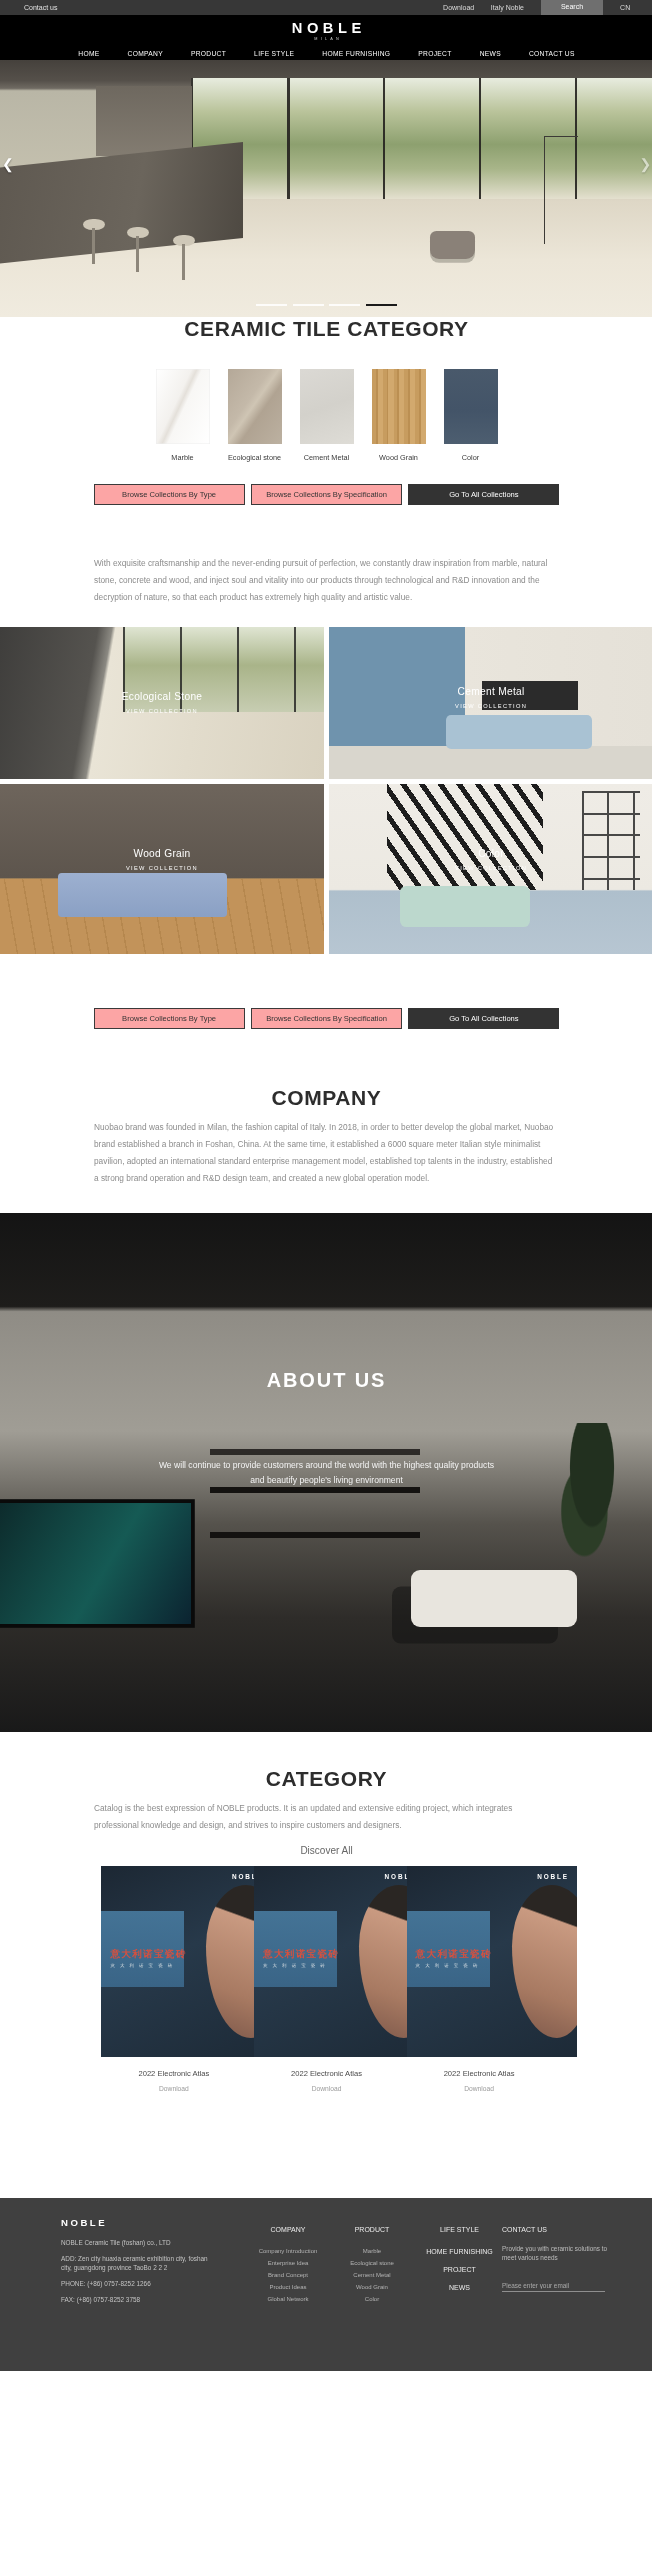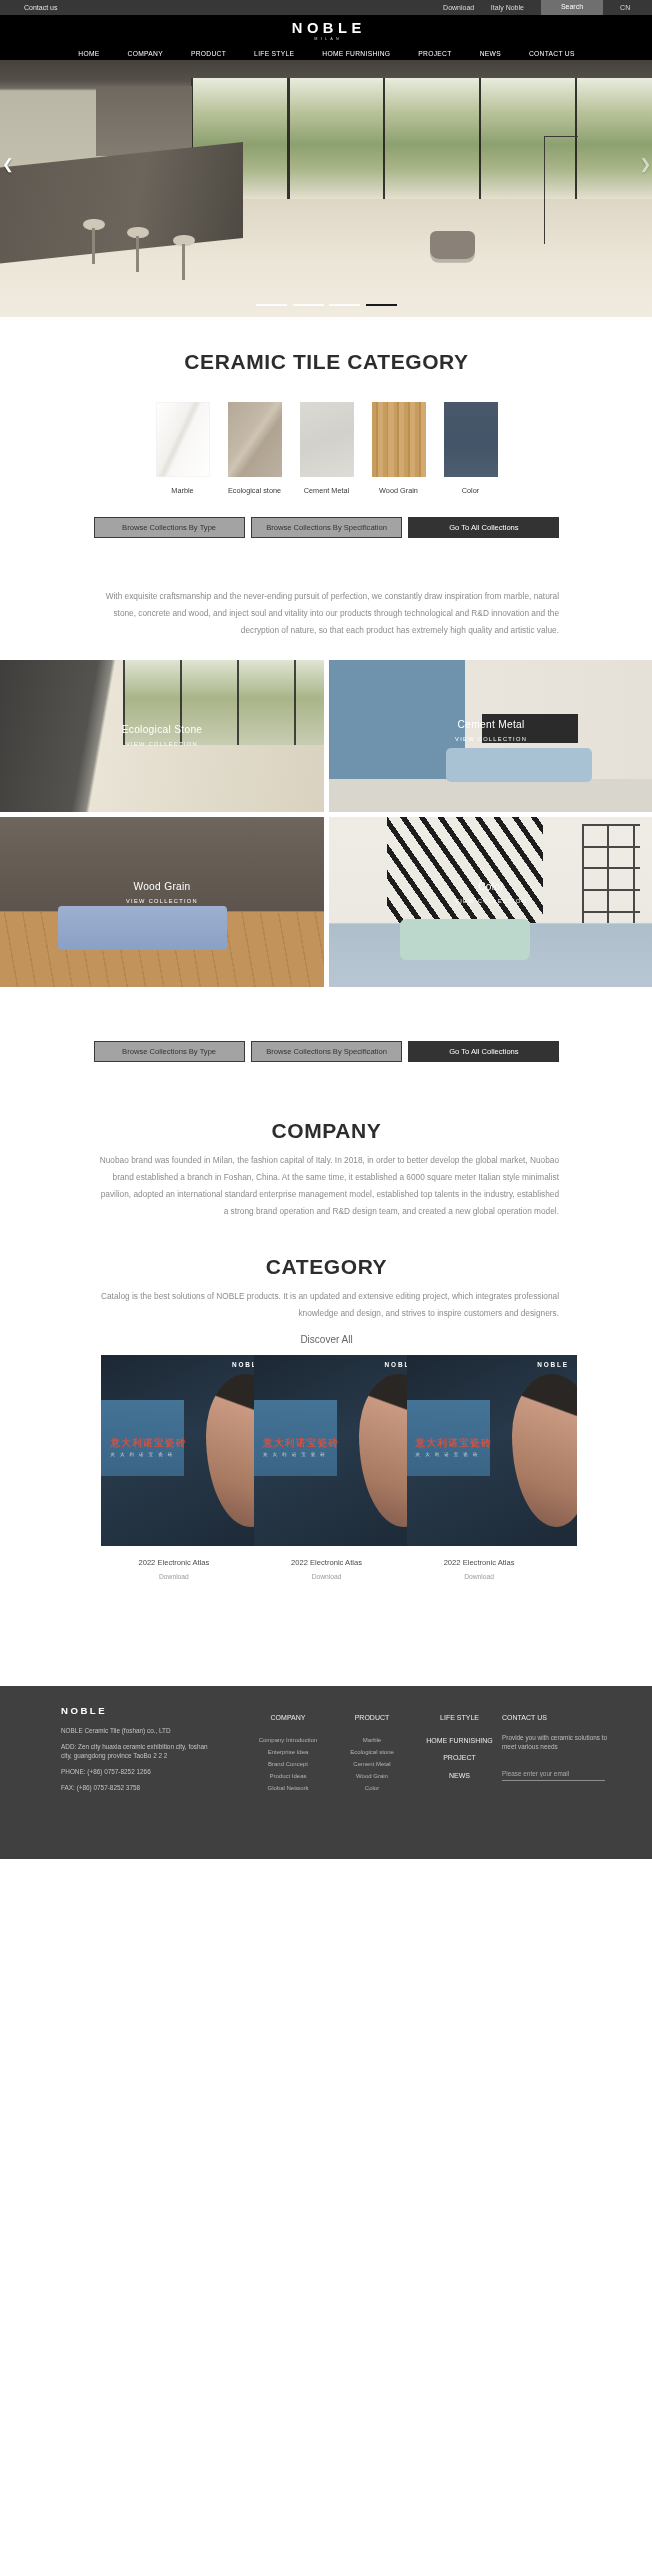--- a/index.html
+++ b/index.html
@@ -38,28 +38,28 @@
   .rack { position:absolute; right:75px; top:76px; width:34px; height:108px; border-left:1.9px solid #3c3a36; border-top:1.9px solid #3c3a36; }
   .hero-arrow { position:absolute; top:96px; color:#fff; font-size:14px; cursor:pointer; text-shadow:0 0.6px 1.9px rgba(0,0,0,.4); }
   .hero-arrow.prev { left:1.9px; }
   .hero-arrow.next { right:1.9px; opacity:.55; }
   .indicators { position:absolute; left:0; right:0; bottom:11.5px; display:flex; justify-content:center; gap:5.7px; }
   .indicators .dash { width:31px; height:1.9px; background:rgba(255,255,255,.85); cursor:pointer; }
   .indicators .dash.active { background:#1a1a1a; }
 
   
   .sec-title { text-align:center; font-size:21px; font-weight:bold; letter-spacing:0.6px; color:#2d2d2d; }
-  .sec-para { width:465px; margin:9px auto 0; text-align:right; font-size:8.3px; line-height:17px; color:#8c8c8c; }
+  .sec-para { width:465px; margin:9px auto 0; text-align:left; font-size:8.3px; line-height:17px; color:#8c8c8c; }
   .btn-row { display:flex; justify-content:center; gap:6.4px; }
   .btn { width:151px; height:21px; display:flex; align-items:center; justify-content:center;
-         font-size:7.6px; color:#333; background:#a3a3a3; border:0.6px solid #3a3a3a; cursor:pointer; }
+         font-size:7.6px; color:#333; background:#fca5a5; border:0.6px solid #3a3a3a; cursor:pointer; }
   .btn.dark { background:#333; color:#fff; border-color:#333; }
 
   
-  .category { padding-top:33px; }
+  .category { }
   .cat-tiles { margin-top:28px; display:flex; justify-content:center; gap:18px; }
   .cat-item { width:54px; text-align:center; cursor:pointer; }
   .cat-swatch { width:54px; height:75px; }
   .sw-marble { background:linear-gradient(115deg,#ffffff 0%,#f3f1ee 40%,#e4e0da 46%,#f8f7f5 52%,#ffffff 100%); box-shadow:inset 0 0 0 0.6px #eee; }
   .sw-eco { background:linear-gradient(125deg,#b4a898 0%,#c4b9a9 40%,#cfc5b4 48%,#b0a392 60%,#bcb1a1 100%); }
   .sw-cement { background:linear-gradient(160deg,#dbd9d4 0%,#d3d1cb 50%,#dedcd6 100%); }
   .sw-wood { background:repeating-linear-gradient(90deg,#c79c5f 0 3.8px,#bb8f52 3.8px 5.7px,#d2a96e 5.7px 10.8px); }
   .sw-color { background:linear-gradient(#49596b 0%,#435468 55%,#4d5e70 100%); }
   .cat-label { margin-top:9px; font-size:7.3px; color:#3a3a3a; }
   .category .btn-row { margin-top:21.7px; }
@@ -268,25 +268,36 @@
   <div class="btn-row">
     <div class="btn">Browse Collections By Type</div>
     <div class="btn">Browse Collections By Specification</div>
     <div class="btn dark">Go To All Collections</div>
   </div>
 </div>
 
 <div class="company">
   <div class="sec-title">COMPANY</div>
   <div class="sec-para">Nuobao brand was founded in Milan, the fashion capital of Italy. In 2018, in order to better develop the global market, Nuobao brand established a branch in Foshan, China. At the same time, it established a 6000 square meter Italian style minimalist pavilion, adopted an international standard enterprise management model, established top talents in the industry, established a strong brand operation and R&amp;D design team, and created a new global operation model.</div>
+  <div class="about">
+    <div class="screen1"></div>
+    <div class="shelf"></div>
+    <div class="sofa"></div>
+    <div class="plant"></div>
+    <div class="about-title">ABOUT US</div>
+    <div class="about-para">
+      <div>We will continue to provide customers around the world with the highest quality products</div>
+      <div>and beautify people's living environment</div>
+    </div>
+  </div>
 </div>
 
 <div class="catalogue">
   <div class="sec-title">CATEGORY</div>
-  <div class="sec-para">Catalog is the best solutions of NOBLE products. It is an updated and extensive editing project, which integrates professional knowledge and design, and strives to inspire customers and designers.</div>
+  <div class="sec-para">Catalog is the best expression of NOBLE products. It is an updated and extensive editing project, which integrates professional knowledge and design, and strives to inspire customers and designers.</div>
   <div class="discover">Discover All</div>
   <div class="cards">
     <div class="card">
       <div class="card-cover">
         <div class="panel"></div>
         <div class="face"></div>
         <div class="card-brand">NOBLE</div>
         <div class="card-cn">意大利诺宝瓷砖</div>
         <div class="card-sub">意 大 利 诺 宝 瓷 砖</div>
       </div>

